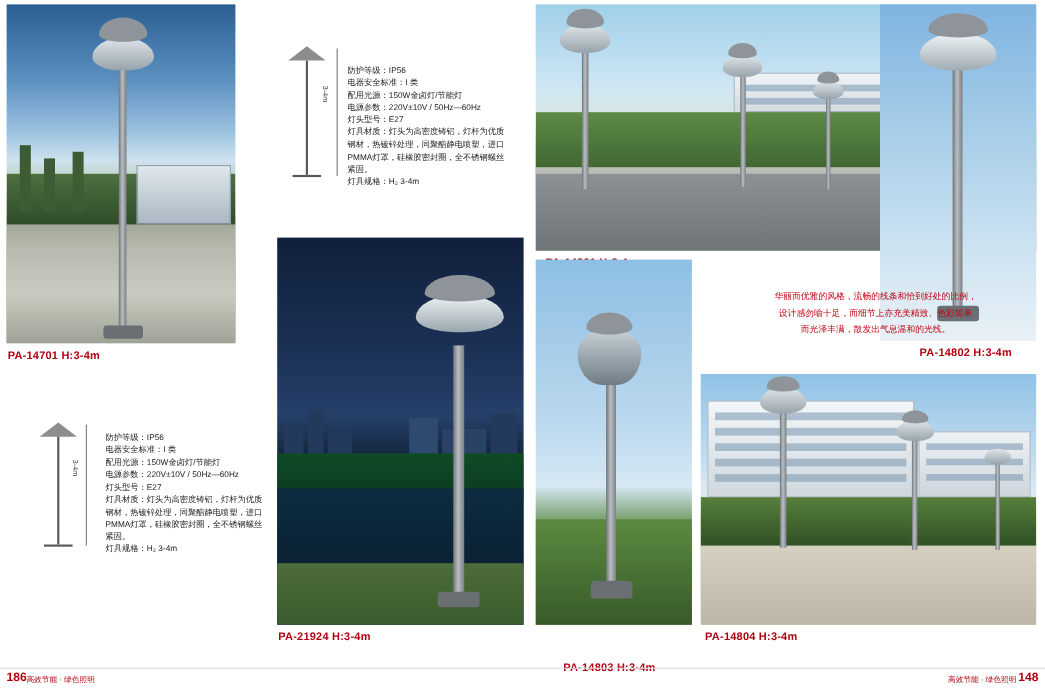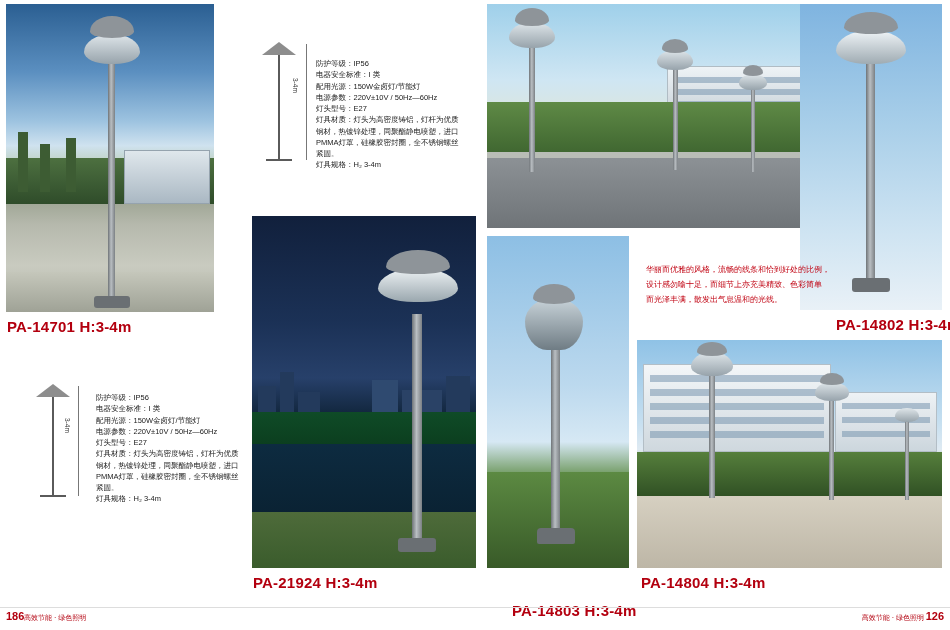--- a/index.html
+++ b/index.html
@@ -10,21 +10,21 @@
     position:relative;
     overflow:hidden;
   }
   .page{position:absolute;inset:0;}
 
   
   .abs{position:absolute;}
   .code{
     color:#b3000f;
     font-weight:bold;
-    font-size:15px;
+    font-size:10px;
     letter-spacing:0.2px;
     white-space:nowrap;
   }
   .spec{
     font-size:7.5px;
     line-height:1.5;
     color:#1a1a1a;
     white-space:pre-line;
   }
   .redtext{
@@ -228,21 +228,21 @@
   <div class="abs code" style="left:496px;top:234px;">PA-14801  H:3-4m</div>
 
   <div class="photo" id="photo-14802">
     <div class="lamp-pole" style="left:66px;top:58px;width:9px;height:222px;"></div>
     <div class="lamp-head" style="left:36px;top:26px;width:70px;height:34px;background:linear-gradient(#f0f5f8,#9fabb2);"></div>
     <div class="lamp-cap" style="left:44px;top:8px;width:54px;height:22px;"></div>
     <div class="lamp-base" style="left:52px;top:274px;width:38px;height:14px;"></div>
   </div>
   <div class="abs code" style="left:836px;top:316px;">PA-14802  H:3-4m</div>
 
-  <div class="abs redtext" style="left:646px;top:262px;width:300px;">华丽而优雅的风格，流畅的线条和恰到好处的比例，
+  <div class="abs redtext" style="left:646px;top:262px;width:300px;text-align:center;">华丽而优雅的风格，流畅的线条和恰到好处的比例，
 设计感勿喻十足，而细节上亦充美精致、色彩简单
 而光泽丰满，散发出气息温和的光线。</div>
 
   <div class="photo" id="photo-14803">
     <div class="lawn"></div>
     <div class="lamp-pole" style="left:64px;top:110px;width:9px;height:190px;"></div>
     <div class="lamp-head" style="left:38px;top:62px;width:58px;height:52px;border-radius:50% 50% 38% 38%/45% 45% 55% 55%;background:linear-gradient(#c9d4da,#6f7c84);"></div>
     <div class="lamp-cap" style="left:46px;top:48px;width:42px;height:20px;"></div>
     <div class="lamp-base" style="left:50px;top:292px;width:38px;height:16px;border-radius:4px 4px 2px 2px;"></div>
   </div>
@@ -273,17 +273,17 @@
     <div class="lamp-cap" style="left:183px;top:33px;width:24px;height:12px;"></div>
 
     <div class="lamp-pole" style="left:268px;top:78px;width:4px;height:82px;"></div>
     <div class="lamp-head" style="left:258px;top:68px;width:24px;height:14px;"></div>
   </div>
   <div class="abs code" style="left:641px;top:574px;">PA-14804  H:3-4m</div>
 
   <div class="footerbar">
     <div class="abs footer-num" style="left:6px;top:2px;">186</div>
     <div class="abs footer-txt" style="left:24px;top:5px;">高效节能 · 绿色照明</div>
-    <div class="abs footer-num" style="right:6px;top:2px;">126</div>
+    <div class="abs footer-num" style="right:6px;top:2px;">148</div>
     <div class="abs footer-txt" style="right:26px;top:5px;">高效节能 · 绿色照明</div>
   </div>
 
 </div>
 
 </body></html>

